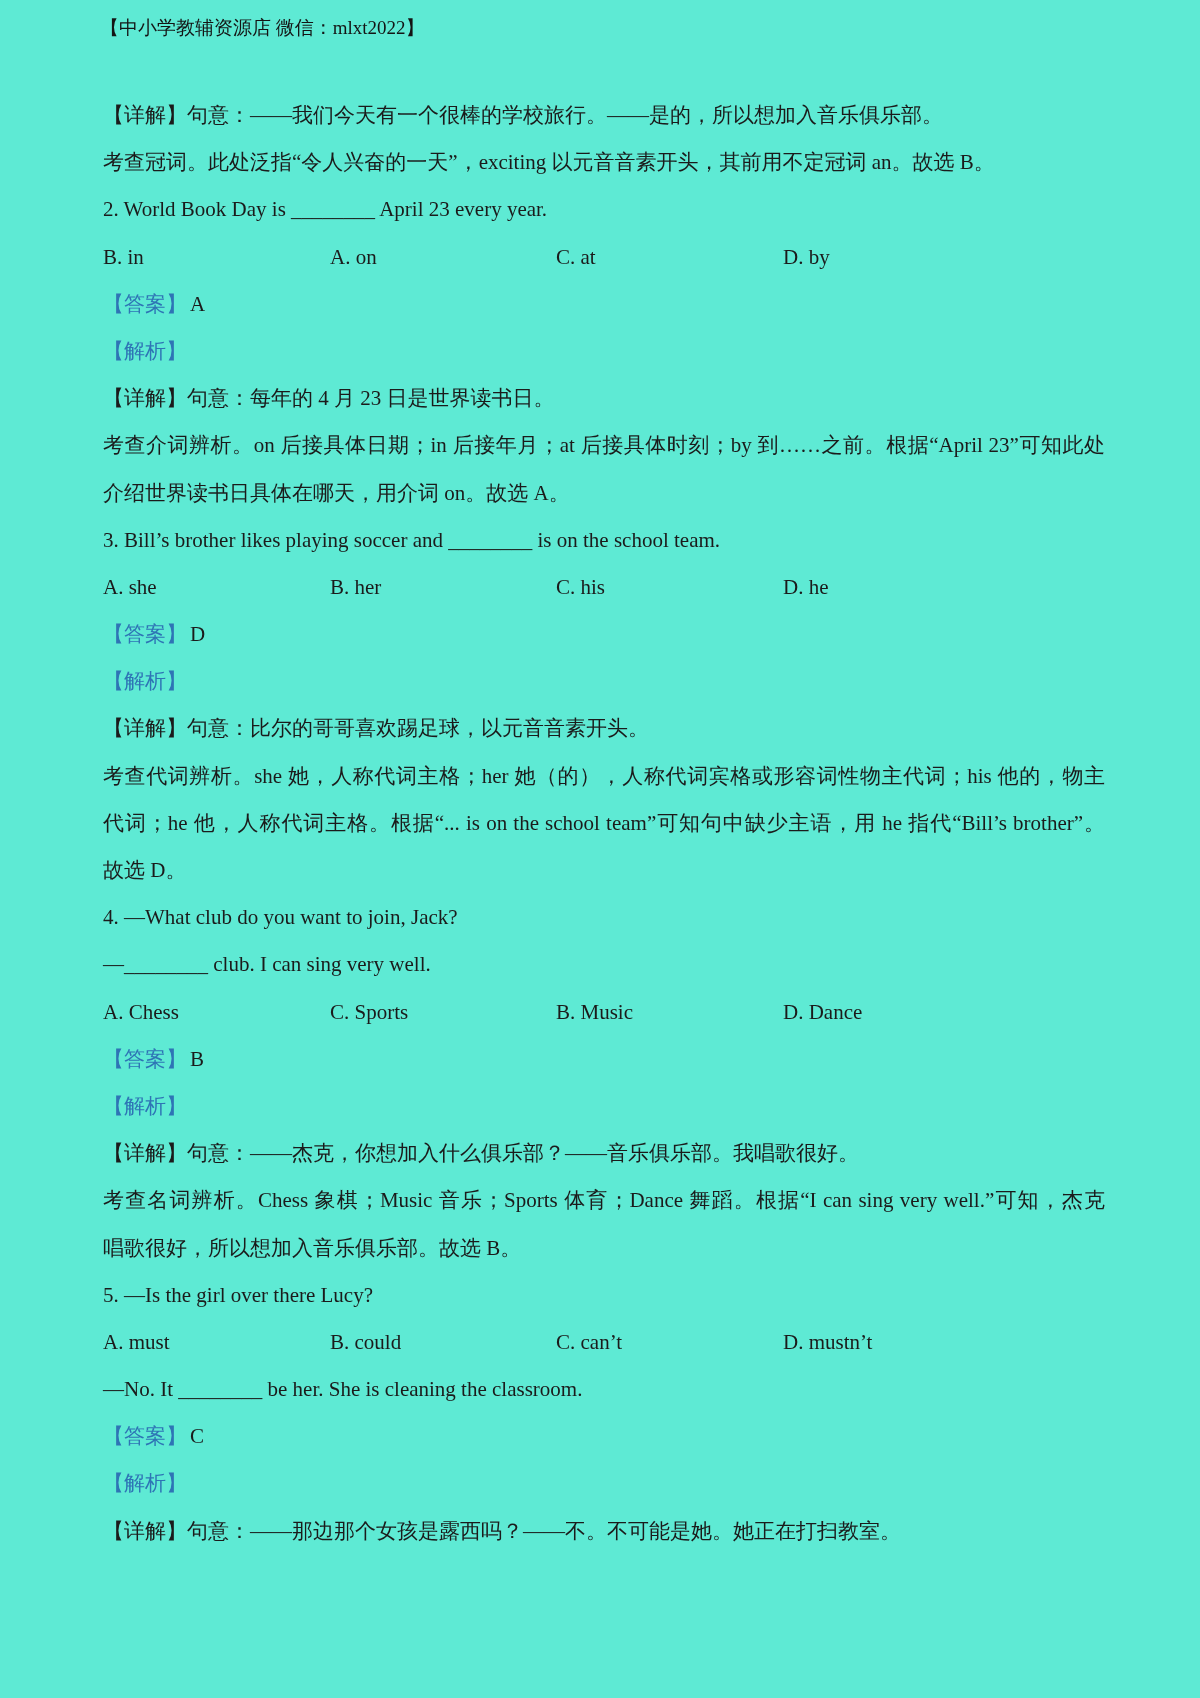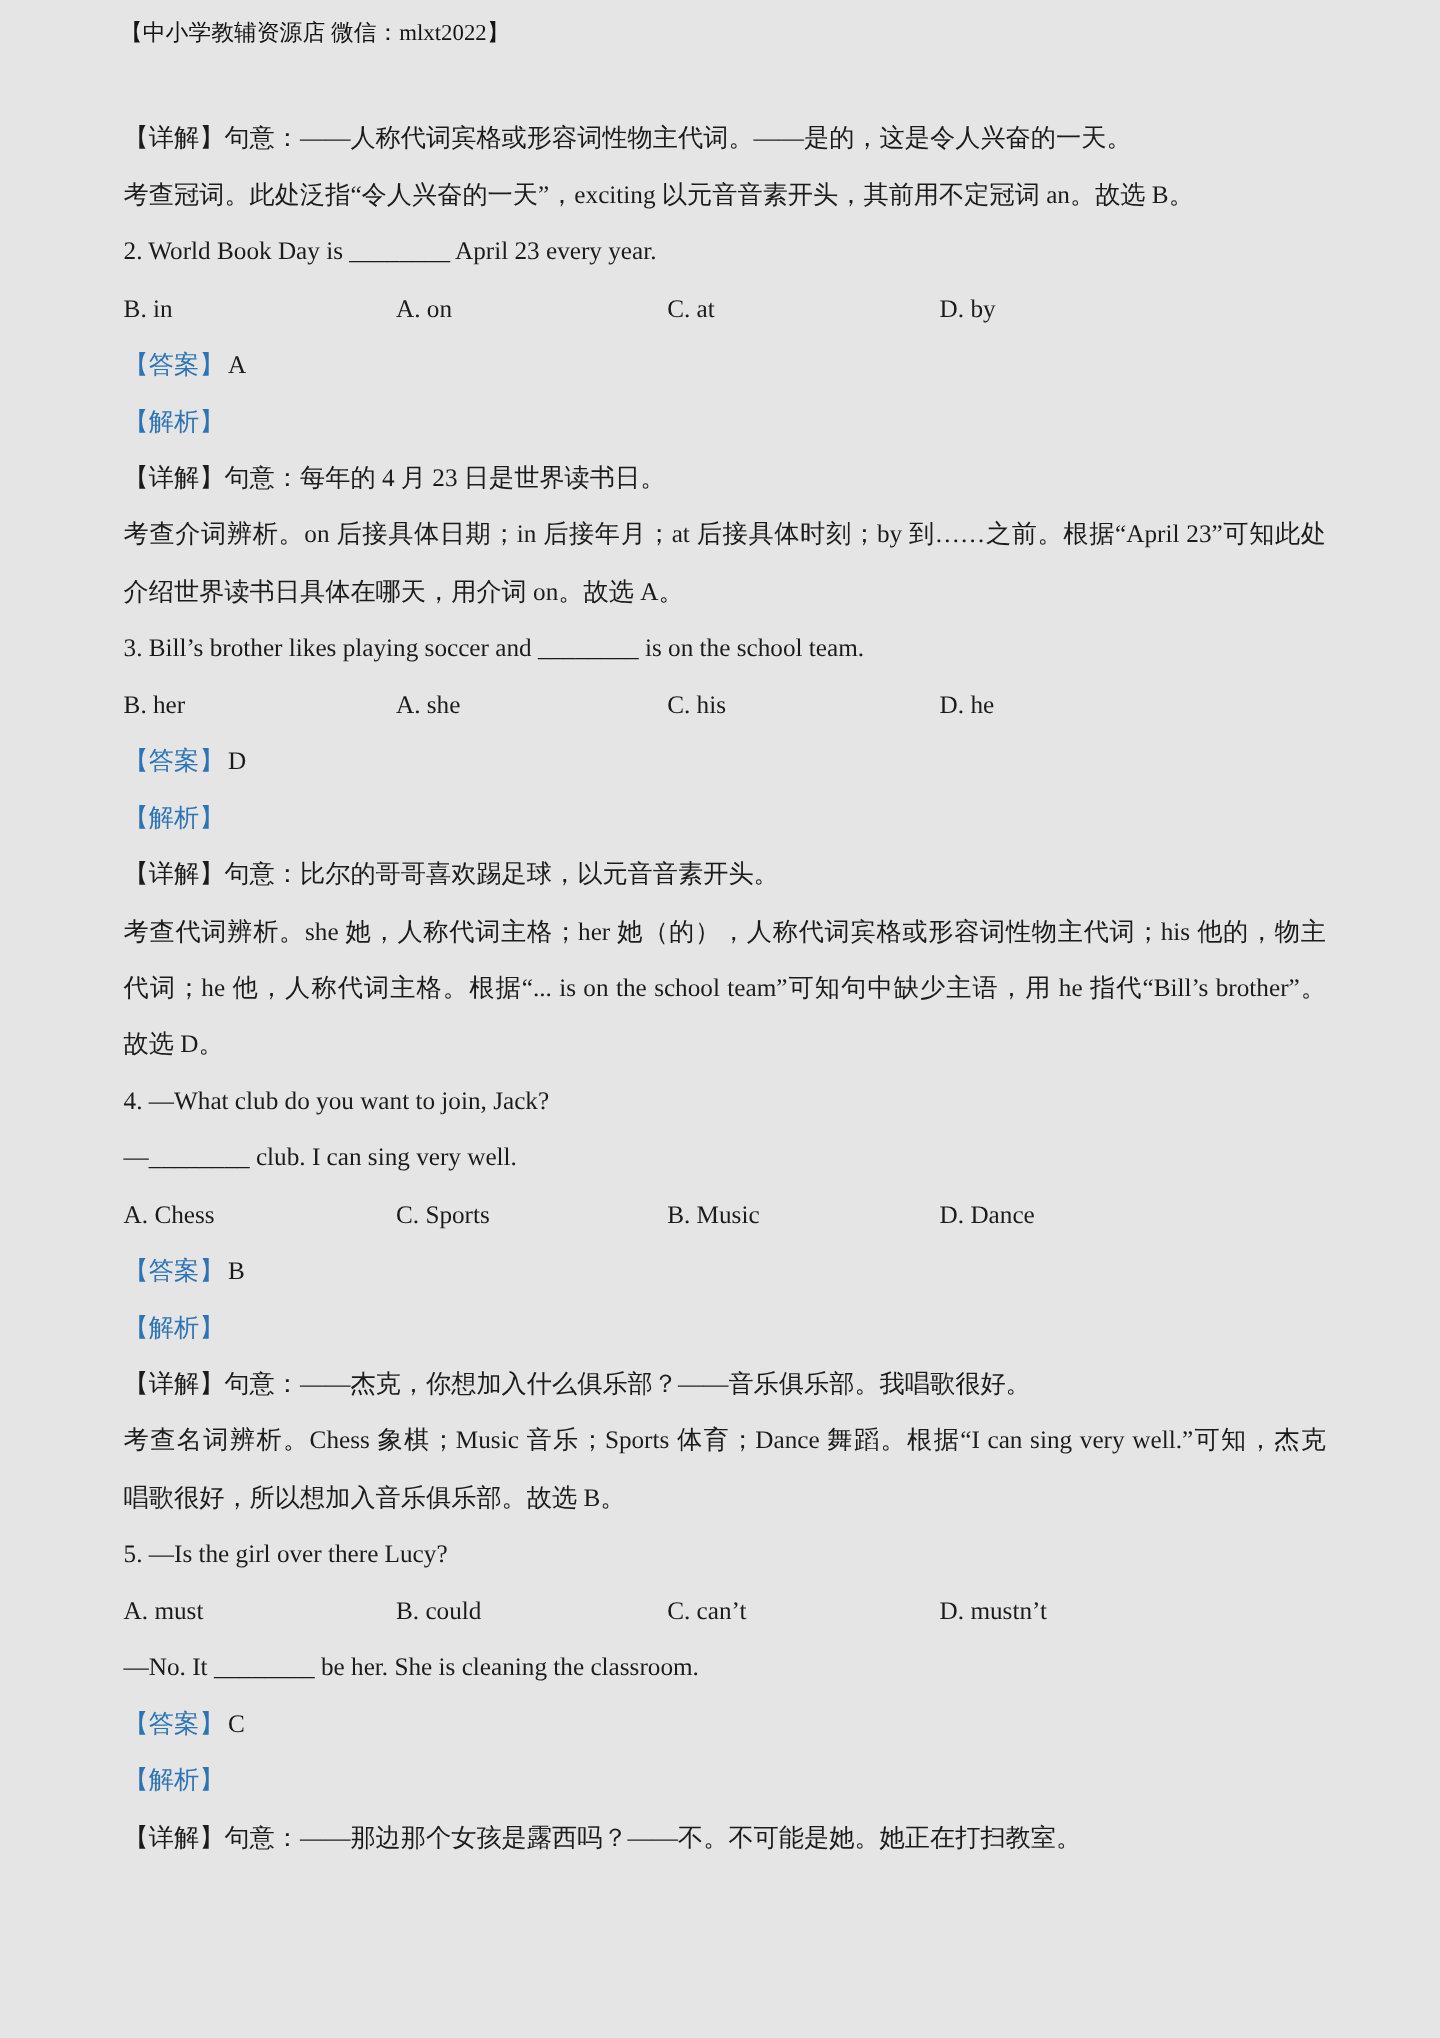--- a/index.html
+++ b/index.html
@@ -12,21 +12,21 @@
     width: 1200px;
     height: 1698px;
     position: relative;
     font-family: "Liberation Serif", "DejaVu Serif", serif;
     color: #1b1b1b;
     overflow: hidden;
   }
   .page {
     position: absolute;
     inset: 0;
-    background: #e5e5e5;
+    background: #5eead4;
   }
   .header {
     position: absolute;
     left: 100px;
     top: 14px;
     font-size: 19px;
     line-height: 28px;
     white-space: nowrap;
     color: #141414;
   }
@@ -63,21 +63,21 @@
 </style>
 </head>
 <body>
 
 <div class="page">
 
   <div class="header">【中小学教辅资源店 微信：mlxt2022】</div>
 
   <div class="content">
 
-    <div class="line">【详解】句意：——人称代词宾格或形容词性物主代词。——是的，这是令人兴奋的一天。</div>
+    <div class="line">【详解】句意：——我们今天有一个很棒的学校旅行。——是的，所以想加入音乐俱乐部。</div>
     <div class="line">考查冠词。此处泛指“令人兴奋的一天”，exciting 以元音音素开头，其前用不定冠词 an。故选 B。</div>
 
     <div class="line">2. World Book Day is ________ April 23 every year.</div>
     <div class="line options">
       <span>B. in</span>
       <span>A. on</span>
       <span>C. at</span>
       <span>D. by</span>
     </div>
     <div class="line">
@@ -85,22 +85,22 @@
     </div>
     <div class="line">
       <span class="blue">【解析】</span>
     </div>
     <div class="line">【详解】句意：每年的 4 月 23 日是世界读书日。</div>
     <div class="line just">考查介词辨析。on 后接具体日期；in 后接年月；at 后接具体时刻；by 到……之前。根据“April 23”可知此处</div>
     <div class="line">介绍世界读书日具体在哪天，用介词 on。故选 A。</div>
 
     <div class="line">3. Bill’s brother likes playing soccer and ________ is on the school team.</div>
     <div class="line options">
+      <span>A. she</span>
       <span>B. her</span>
-      <span>A. she</span>
       <span>C. his</span>
       <span>D. he</span>
     </div>
     <div class="line">
       <span class="blue">【答案】</span><span class="answer-value">D</span>
     </div>
     <div class="line">
       <span class="blue">【解析】</span>
     </div>
     <div class="line">【详解】句意：比尔的哥哥喜欢踢足球，以元音音素开头。</div>

